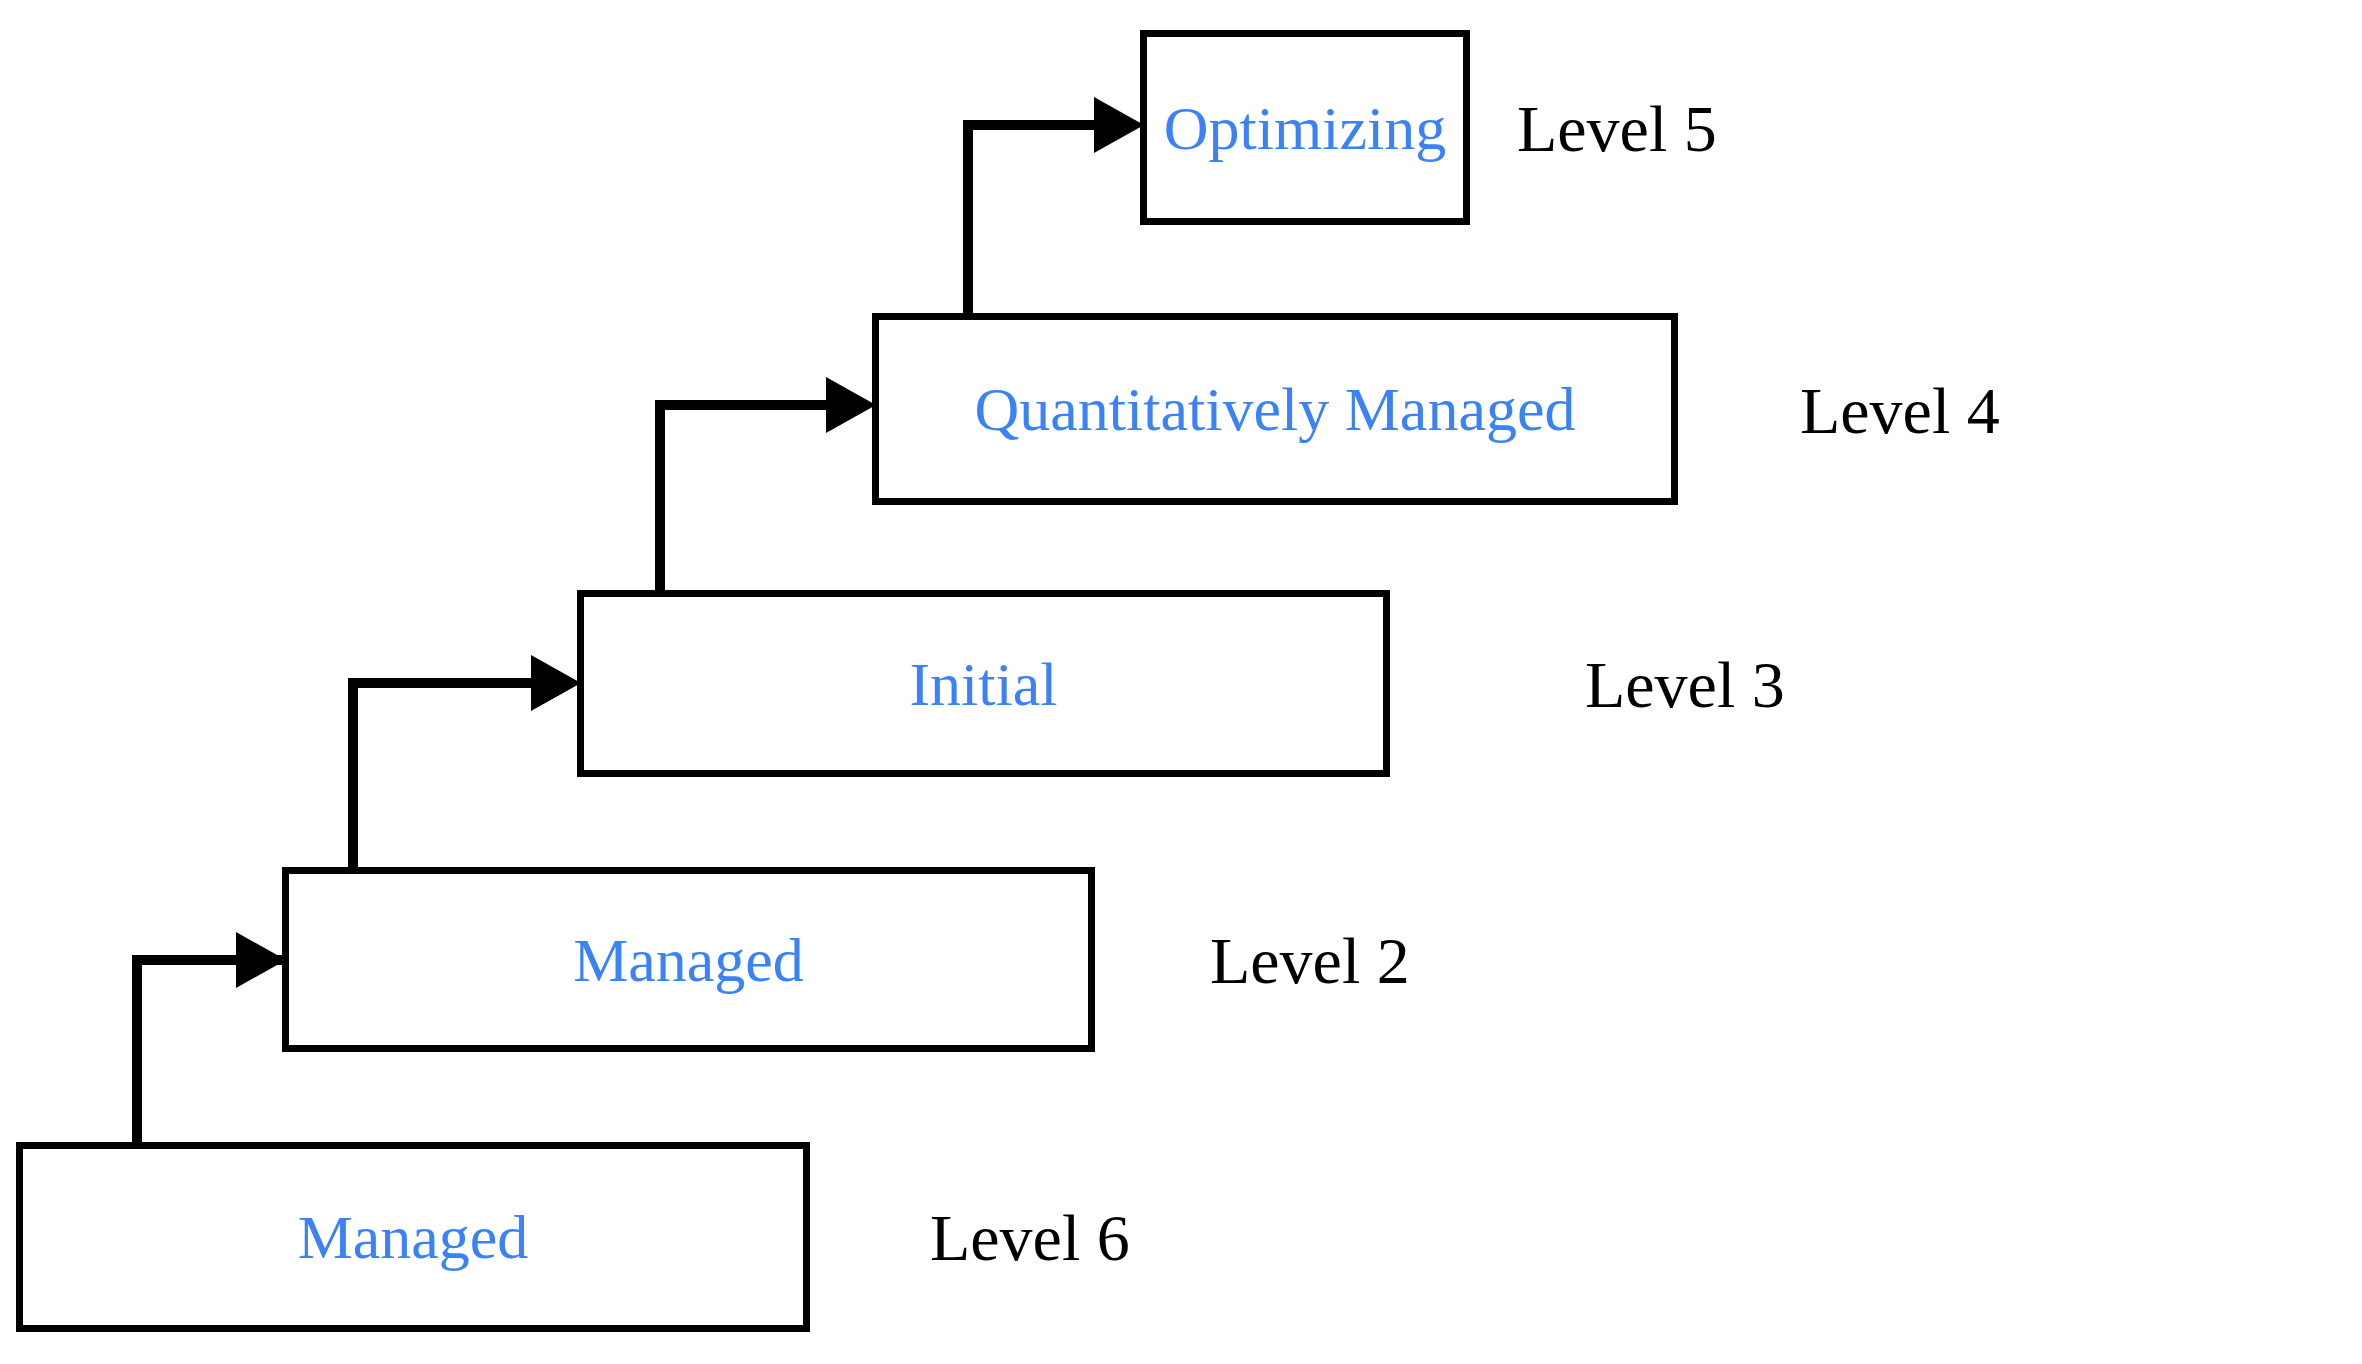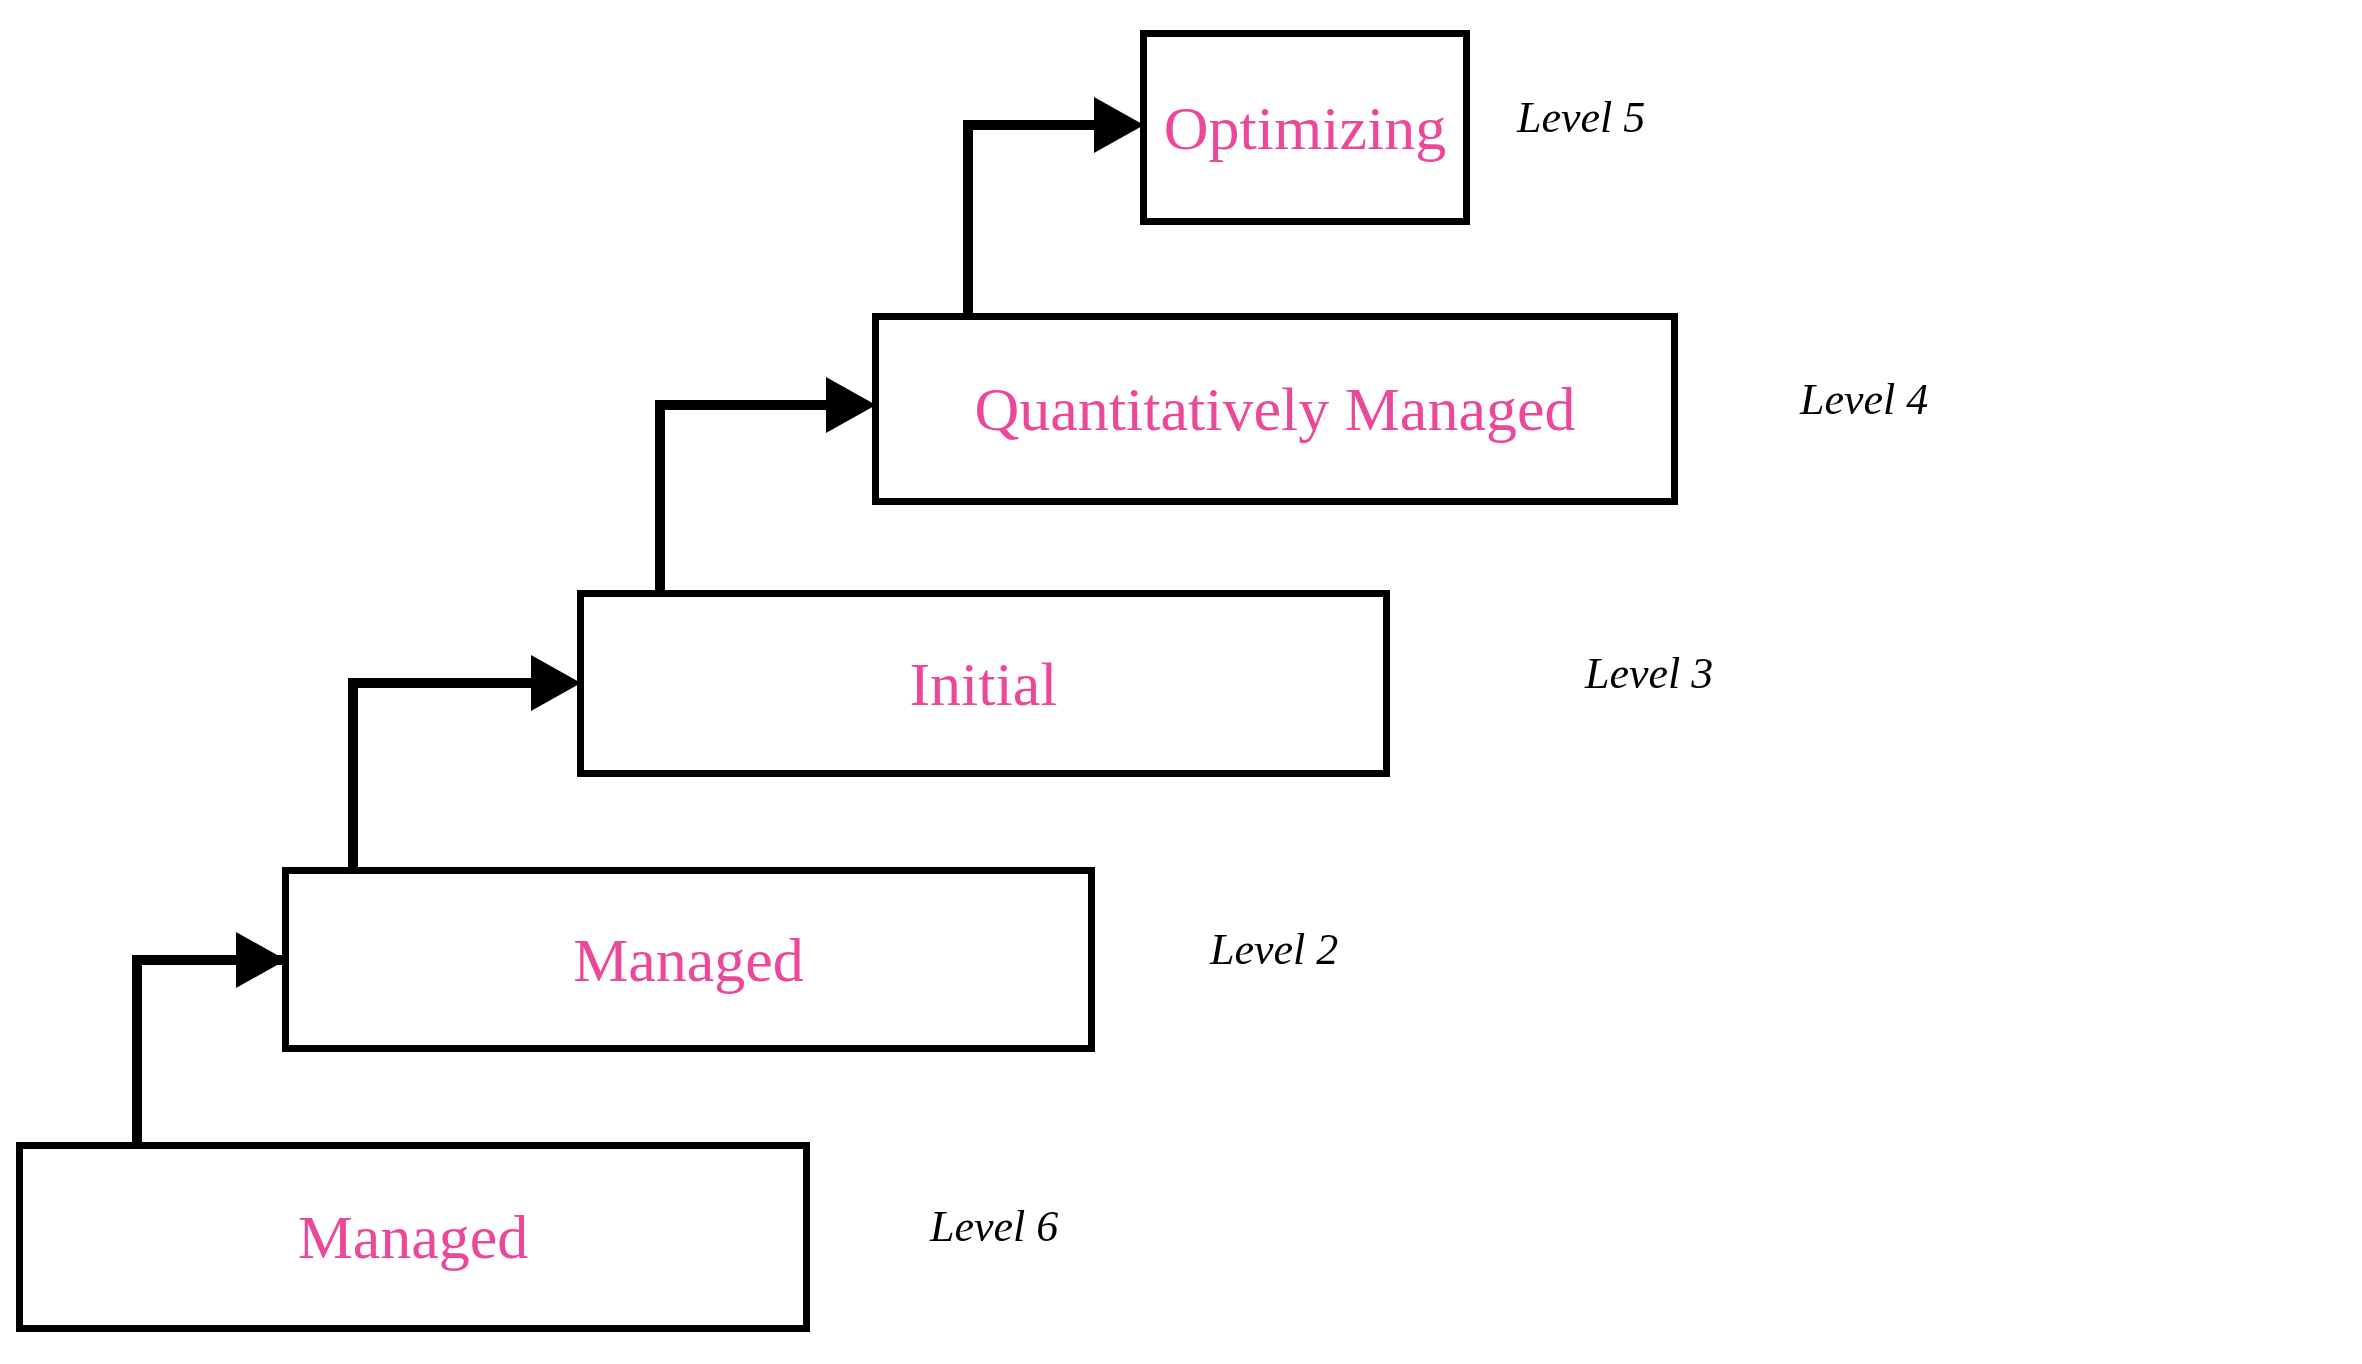--- a/index.html
+++ b/index.html
@@ -21,31 +21,30 @@
     background: #ffffff;
     border: 7px solid #000000;
     display: flex;
     align-items: center;
     justify-content: center;
     z-index: 3;
   }
   .maturity-box .box-label {
     font-size: 62px;
     line-height: 1;
-    color: #ec4899;
+    color: #3b82f6;
     white-space: nowrap;
   }
   .level-label {
     position: absolute;
-    font-size: 44px;
+    font-size: 66px;
     line-height: 1;
     color: #000000;
     white-space: nowrap;
     z-index: 2;
-    font-style: italic;
   }
   .connector {
     position: absolute;
     z-index: 1;
     overflow: visible;
   }
   .connector svg {
     display: block;
     overflow: visible;
   }

